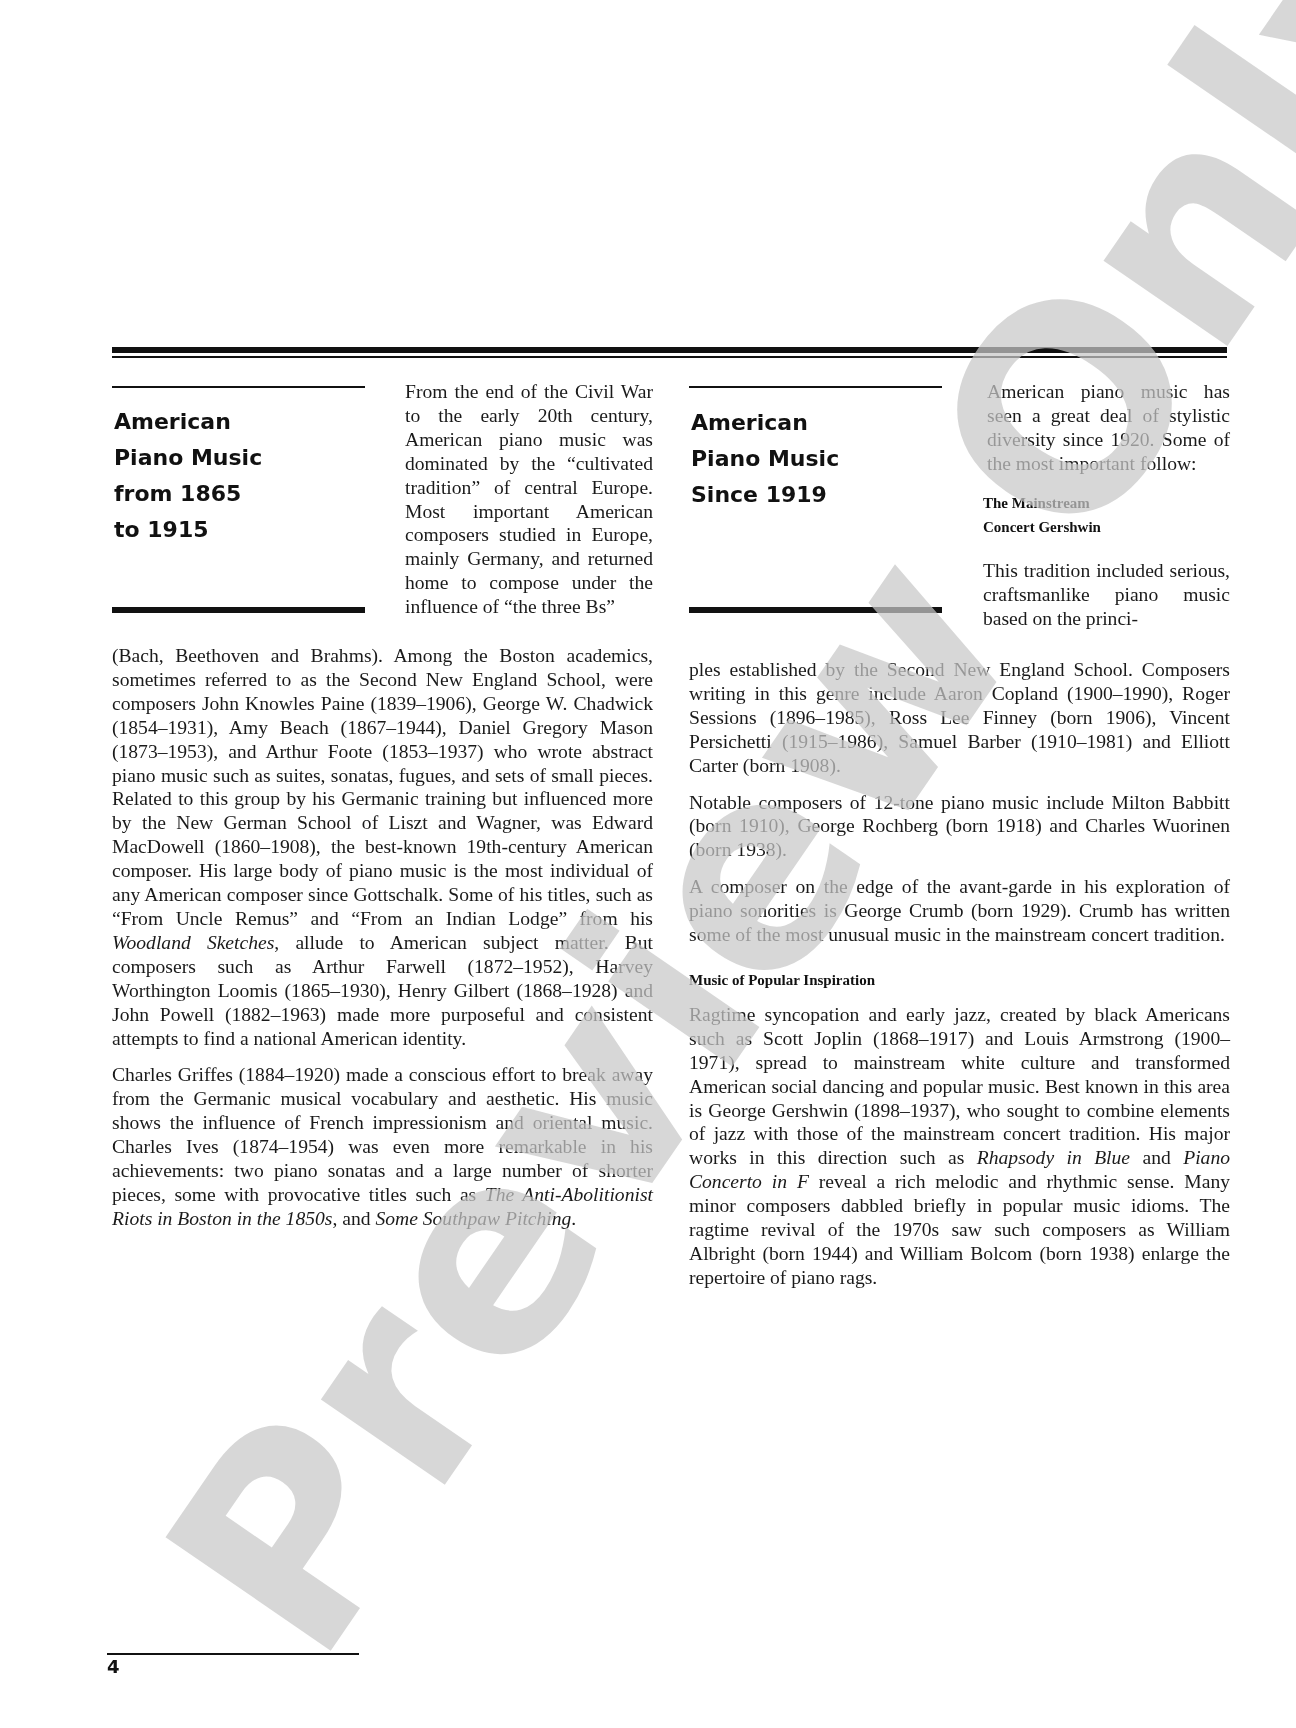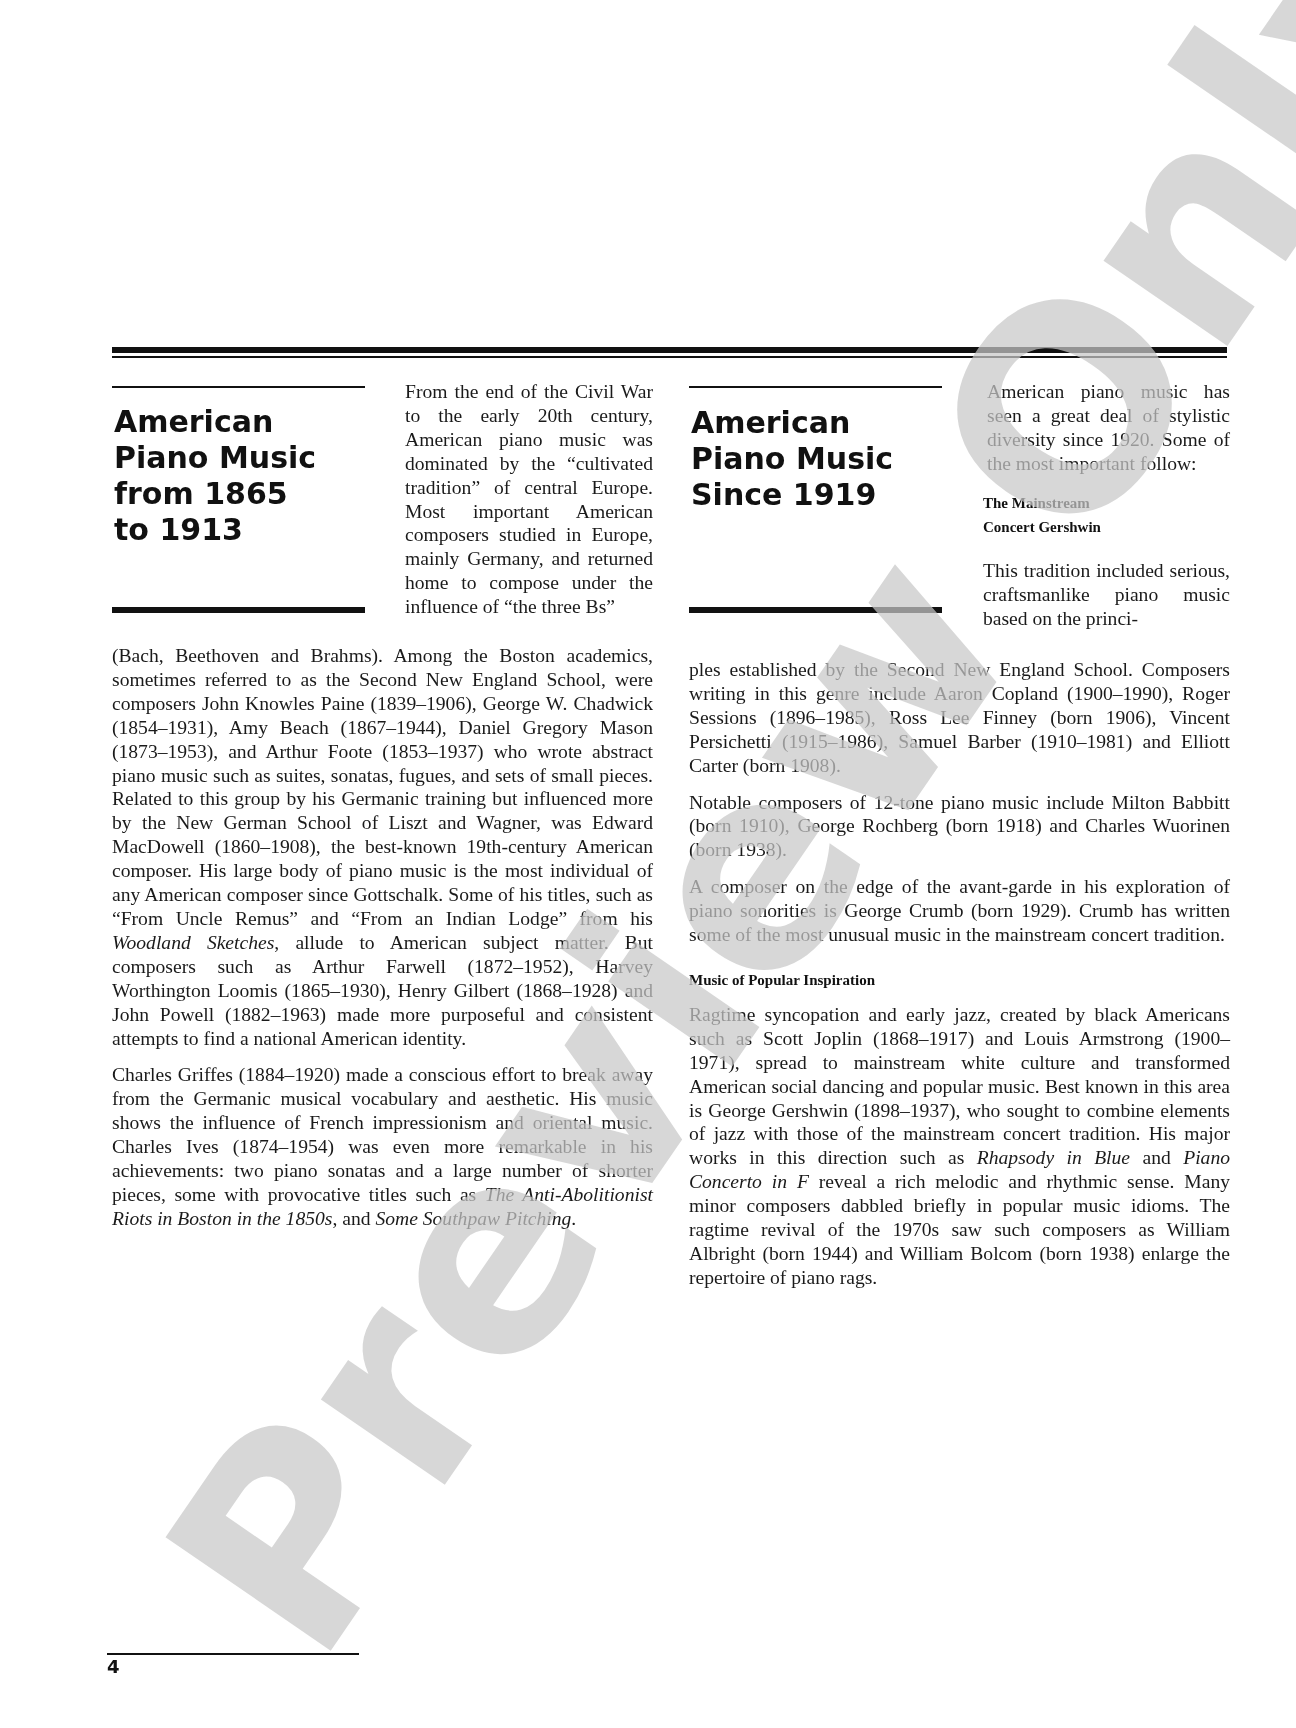--- a/index.html
+++ b/index.html
@@ -10,21 +10,21 @@
   }
   .page { position: absolute; inset: 0; }
   .rule-top-thick { position: absolute; left: 112px; top: 347px; width: 1115px; height: 6px; background: #111; }
   .rule-top-thin  { position: absolute; left: 112px; top: 356px; width: 1115px; height: 2px; background: #111; }
 
   .head-rule-thin  { position: absolute; height: 2px; background: #111; width: 253px; }
   .head-rule-thick { position: absolute; height: 6px; background: #111; width: 253px; }
 
   .section-title {
     position: absolute; font-family: "DejaVu Sans", "Liberation Sans", sans-serif;
-    font-weight: bold; font-size: 30px; line-height: 36px; color: #111; margin: 0;
+    font-weight: bold; font-size: 22px; line-height: 36px; color: #111; margin: 0;
   }
   .section-title span { display: block; }
 
   .body-text { position: absolute; font-size: 19.6px; line-height: 23.9px; color: #1a1a1a; text-align: justify; }
   .body-text p { margin: 0 0 13px 0; }
   .subhead { font-weight: bold; font-size: 15px; line-height: 23.9px; margin: 0 0 10px 0; color: #111; }
   .subhead span { display: block; }
   .i { font-style: italic; }
 
   .wrap-text { position: absolute; font-size: 19.6px; line-height: 23.9px; text-align: justify; color: #1a1a1a; }
@@ -46,21 +46,21 @@
 <div class="page">
 
   <div class="rule-top-thick"></div>
   <div class="rule-top-thin"></div>
 
   <div class="head-rule-thin" style="left:112px; top:386px;"></div>
   <h2 class="section-title" style="left:114px; top:404px;">
     <span>American</span>
     <span>Piano Music</span>
     <span>from 1865</span>
-    <span>to 1913</span>
+    <span>to 1915</span>
   </h2>
   <div class="head-rule-thick" style="left:112px; top:607px;"></div>
 
   <div class="wrap-text" style="left:405px; top:380px; width:248px;">
     <span>From the end of the Civil War to the early 20th century, American piano music was dominated by the “cultivated tradition” of central Europe.  Most important American composers studied in Europe, mainly Germany, and returned home to compose under the influence of “the three Bs”</span>
   </div>
 
   <div class="body-text" style="left:112px; top:644px; width:541px;">
     <p><span>(Bach, Beethoven and Brahms).  Among the Boston academics, sometimes referred to as the Second New England School, were composers John Knowles Paine (1839–1906), George W. Chadwick (1854–1931), Amy Beach (1867–1944), Daniel Gregory Mason (1873–1953), and Arthur Foote (1853–1937) who wrote abstract piano music such as suites, sonatas, fugues, and sets of small pieces.  Related to this group by his Germanic training but influenced more by the New German School of Liszt and Wagner, was Edward MacDowell (1860–1908), the best-known 19th-century American composer.  His large body of piano music is the most individual of any American composer since Gottschalk.  Some of his titles, such as “From Uncle Remus” and “From an Indian Lodge” from his </span><span class="i">Woodland Sketches</span><span>, allude to American subject matter.  But composers such as Arthur Farwell (1872–1952), Harvey Worthington Loomis (1865–1930), Henry Gilbert (1868–1928) and John Powell (1882–1963) made more purposeful and consistent attempts to find a national American identity.</span></p>
     <p><span>Charles Griffes (1884–1920) made a conscious effort to break away from the Germanic musical vocabulary and aesthetic.  His music shows the influence of French impressionism and oriental music.  Charles Ives (1874–1954) was even more remarkable in his achievements:  two piano sonatas and a large number of shorter pieces, some with provocative titles such as </span><span class="i">The Anti-Abolitionist Riots in Boston in the 1850s</span><span>, and </span><span class="i">Some Southpaw Pitching</span><span>.</span></p>

